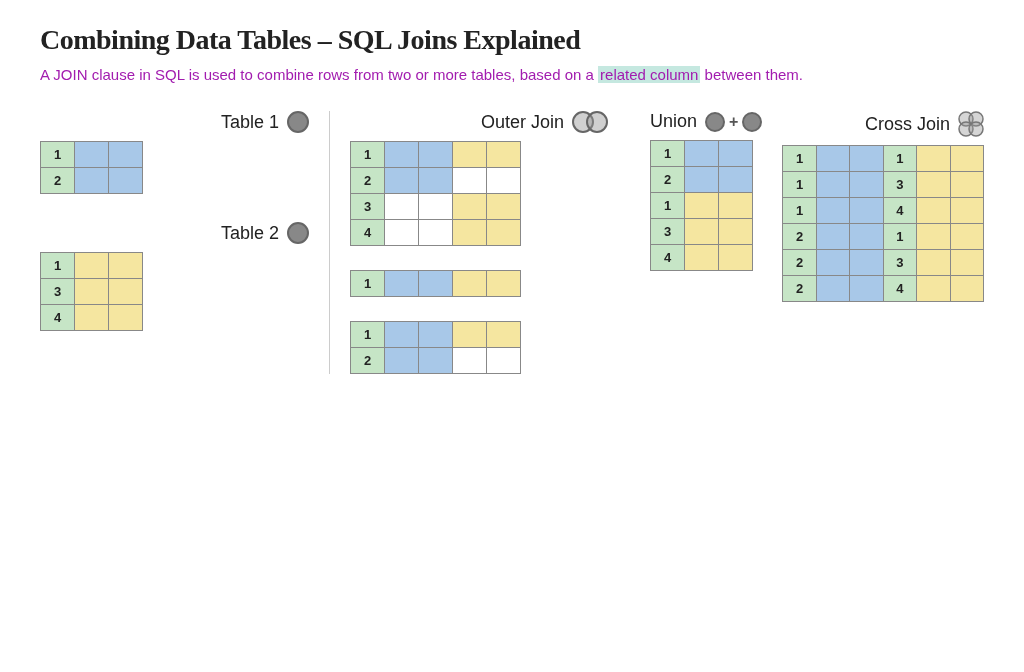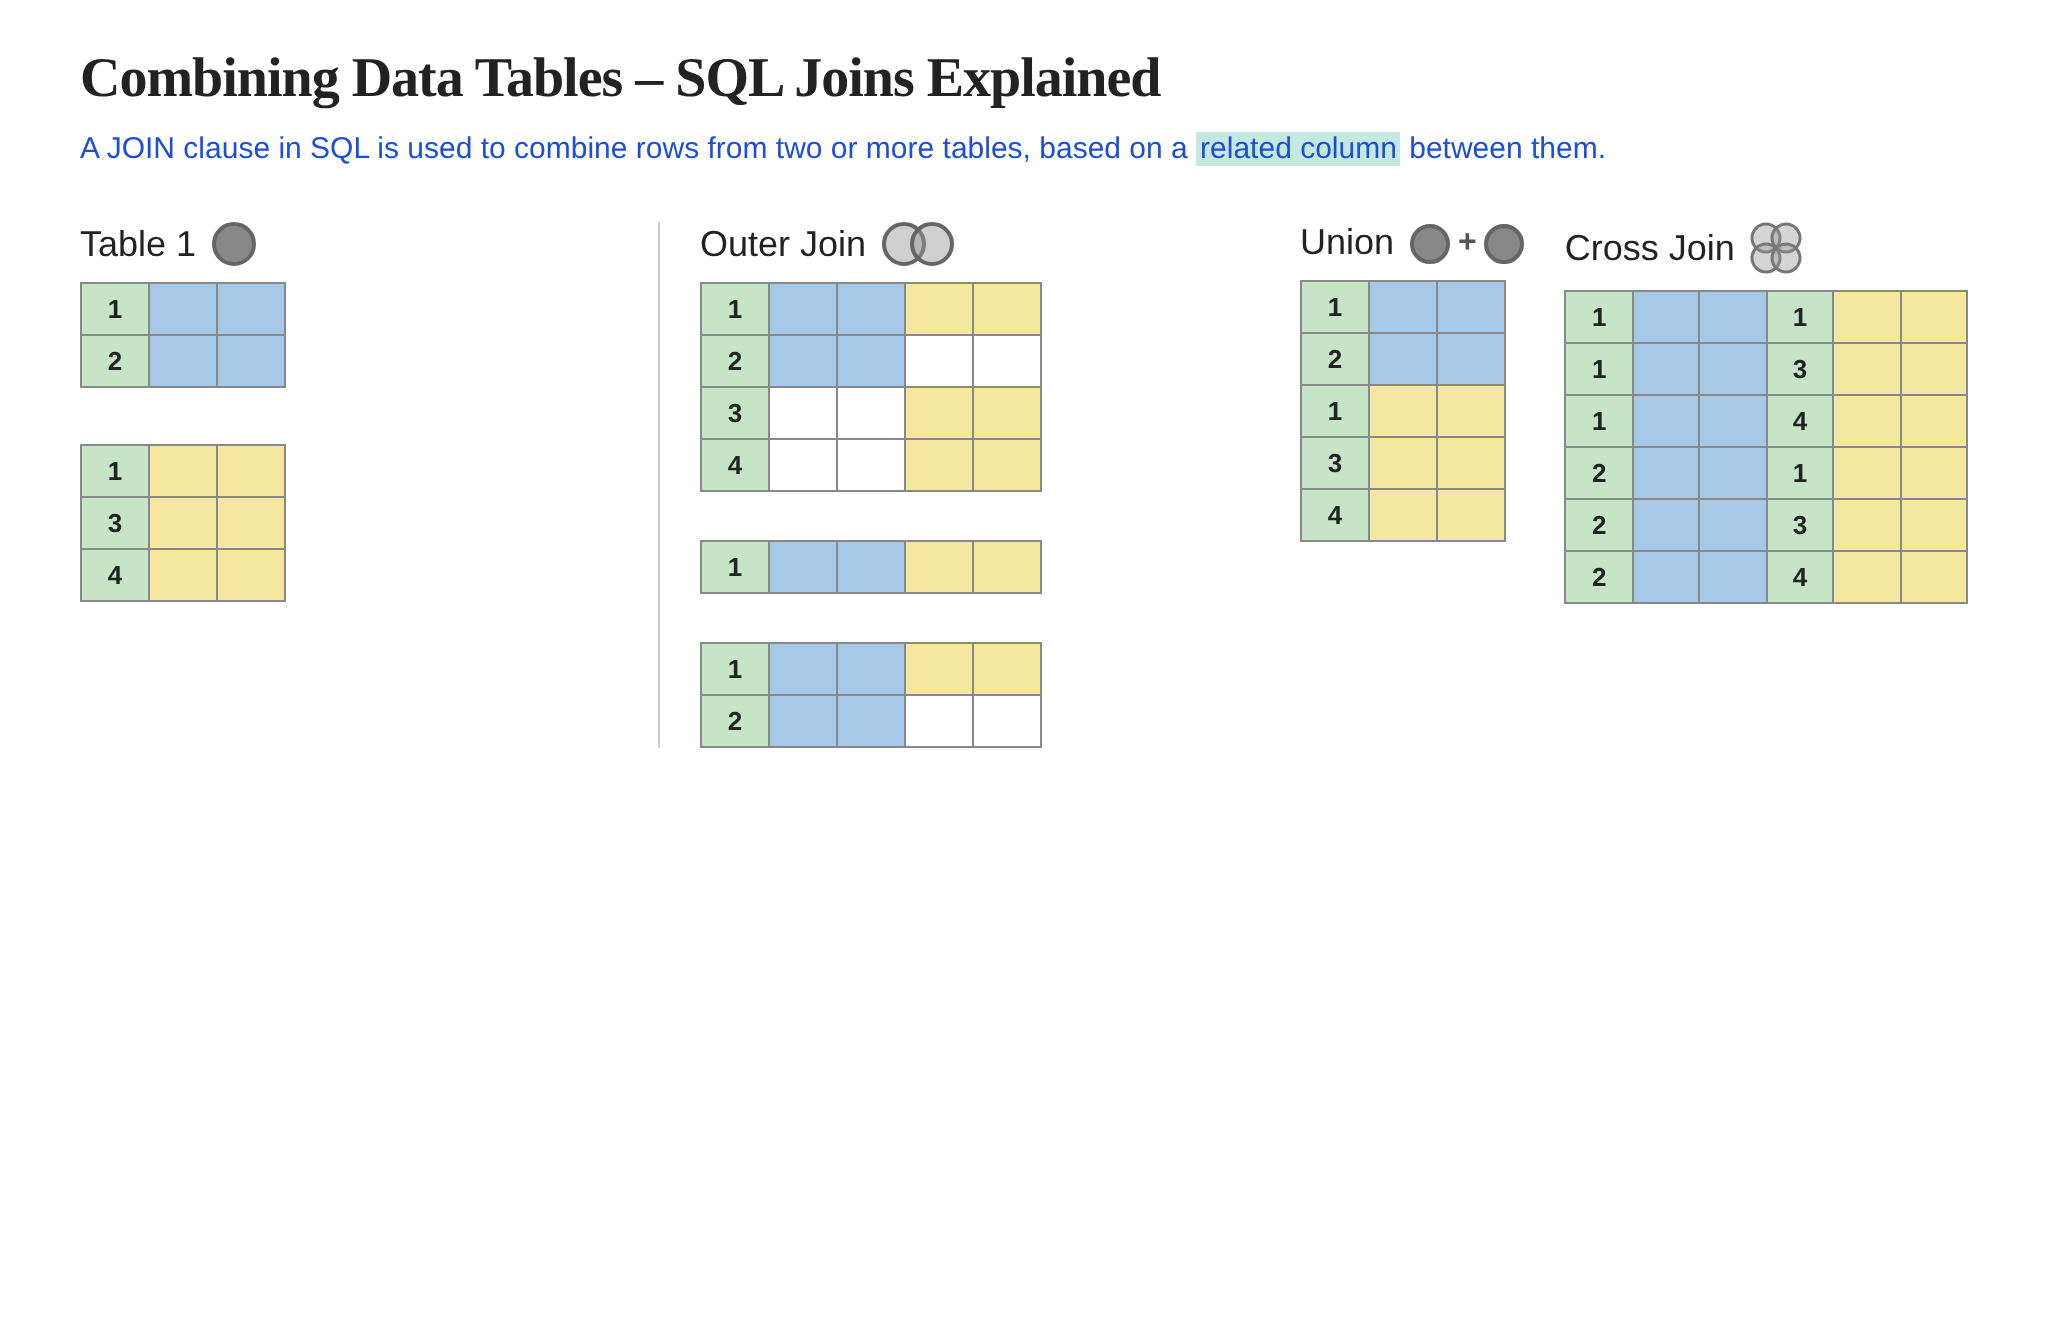--- a/index.html
+++ b/index.html
@@ -14,21 +14,21 @@
     h1 {
       font-size: 28px;
       font-weight: 700;
       margin-bottom: 10px;
       letter-spacing: -0.5px;
     }
     .subtitle {
       font-size: 15px;
       margin-bottom: 28px;
       font-family: Arial, sans-serif;
-      color: #1d4ed8;
+      color: #a21caf;
     }
     .highlight {
       background-color: #c5e8e0;
       padding: 0 2px;
     }
     .main-layout {
       display: flex;
       flex-direction: row;
       gap: 0;
     }
@@ -54,20 +54,21 @@
       flex-direction: row;
       gap: 20px;
     }
     .section-title {
       font-size: 18px;
       font-family: Arial, sans-serif;
       display: flex;
       align-items: center;
       gap: 8px;
       margin-bottom: 8px;
+      justify-content: flex-end;
     }
     
     .join-table {
       border-collapse: collapse;
     }
     .join-table td {
       width: 34px;
       height: 26px;
       border: 1.5px solid #888;
       text-align: center;
@@ -200,20 +201,24 @@
           <tr>
             <td class="cell-green">2</td>
             <td class="cell-blue"></td>
             <td class="cell-blue"></td>
           </tr>
         </tbody>
       </table>
     </div>
 
     <div>
+      <div class="section-title">
+        <span>Table 2</span>
+        <span class="icon-circle"></span>
+      </div>
       <table class="join-table">
         <tbody>
           <tr>
             <td class="cell-green">1</td>
             <td class="cell-yellow"></td>
             <td class="cell-yellow"></td>
           </tr>
           <tr>
             <td class="cell-green">3</td>
             <td class="cell-yellow"></td>

